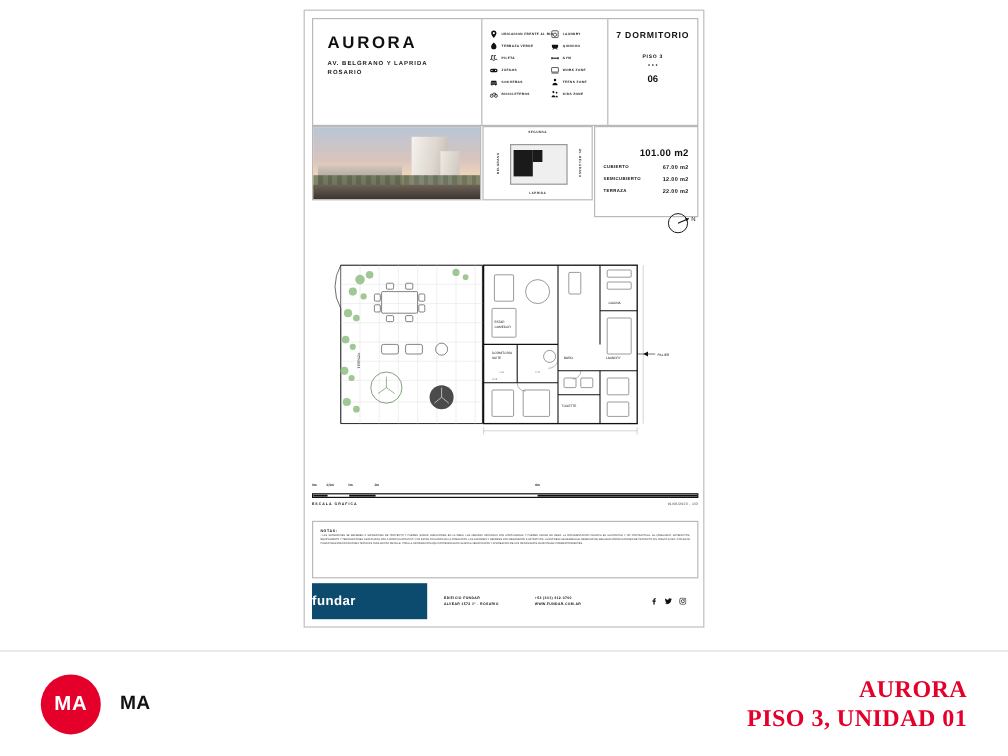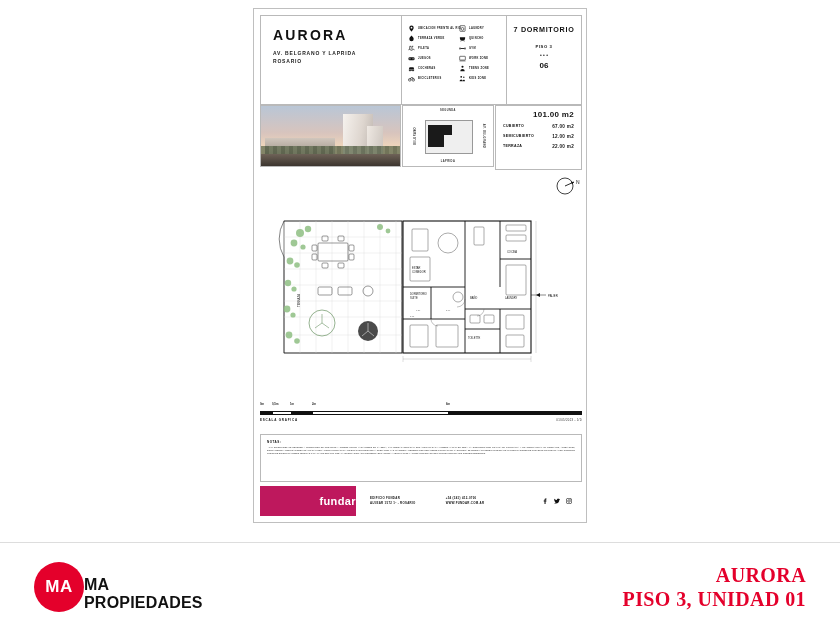--- a/index.html
+++ b/index.html
@@ -206,23 +206,23 @@
     position: absolute;
     left: 18px; top: 4px;
     width: 8px; height: 10px;
     background: #1a1a1a;
   }
 
   
   .areas {
     position: absolute;
     left: 241px; top: 96px;
-    width: 87px; height: 65px;
+    width: 87px; height: 76px;
     border: 1px solid #b9b9b9;
-    padding: 4px 7px 0 7px;
+    padding: 17px 7px 0 7px;
   }
   .area-total {
     text-align: right;
     font-size: 8px;
     font-weight: 700;
     color: #111;
     letter-spacing: 0.3px;
   }
   .area-row {
     display: flex;
@@ -308,22 +308,22 @@
   }
 
   
   .footer {
     position: absolute;
     left: 6px; bottom: 6px;
     width: 322px; height: 30px;
     display: flex;
   }
   .foot-logo {
-    width: 96px; background: #be185d;
-    display: flex; align-items: center; justify-content: flex-end;
+    width: 96px; background: #0c4a6e;
+    display: flex; align-items: center; justify-content: flex-start;
   }
   .foot-logo .txt {
     color: #fff; font-size: 11px; font-weight: 700; letter-spacing: 0.4px;
   }
   .foot-info {
     flex: 1; display: flex; align-items: center;
     padding-left: 14px; gap: 30px;
   }
   .foot-col { font-size: 2.9px; color: #111; line-height: 1.7; letter-spacing: 0.3px; font-weight: 700;}
   .foot-social {
@@ -338,21 +338,21 @@
     left: 0; bottom: 0;
     width: 840px; height: 88px;
     border-top: 1px solid #ddd;
     display: flex;
     align-items: center;
     justify-content: space-between;
     padding: 0 34px;
     background: #fff;
   }
   .brand {
-    display: flex; align-items: flex-end; gap: 0;
+    display: flex; align-items: center; gap: 16px;
   }
   .brand-mark {
     width: 50px; height: 50px; border-radius: 50%;
     background: #e4002b;
     color: #fff;
     display: flex; align-items: center; justify-content: center;
     font-size: 17px; font-weight: 700; letter-spacing: 0.5px;
   }
   .brand-txt {
     font-size: 16px; line-height: 1.12; color: #111; font-weight: 700;
@@ -751,21 +751,20 @@
       </div>
     </div>
 
   </div>
 
   <div class="bottombar">
     <div class="brand">
       <div class="brand-mark">MA</div>
       <div class="brand-txt">
         <div>MA</div>
-        <div>PROPIEDADES</div>
       </div>
     </div>
     <div class="listing">
       <div>AURORA</div>
       <div>PISO 3, UNIDAD 01</div>
     </div>
   </div>
 
 </div>
 

